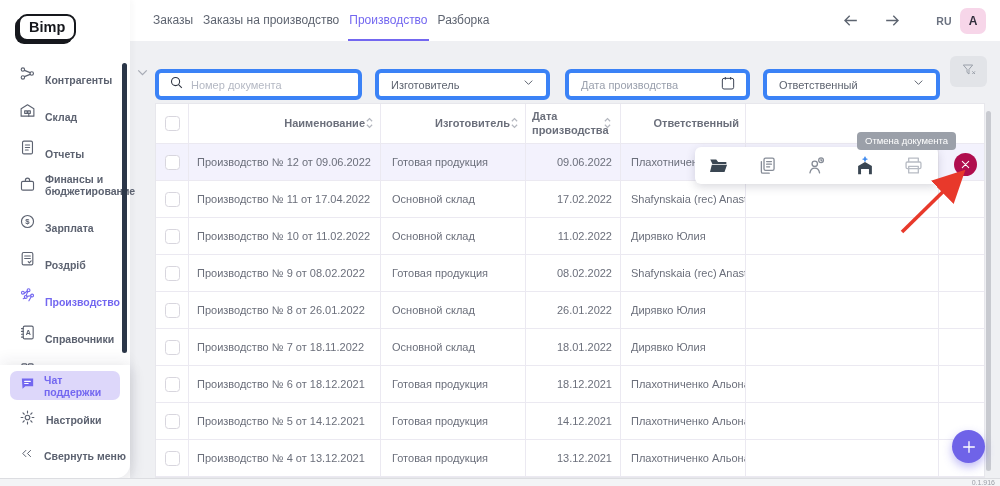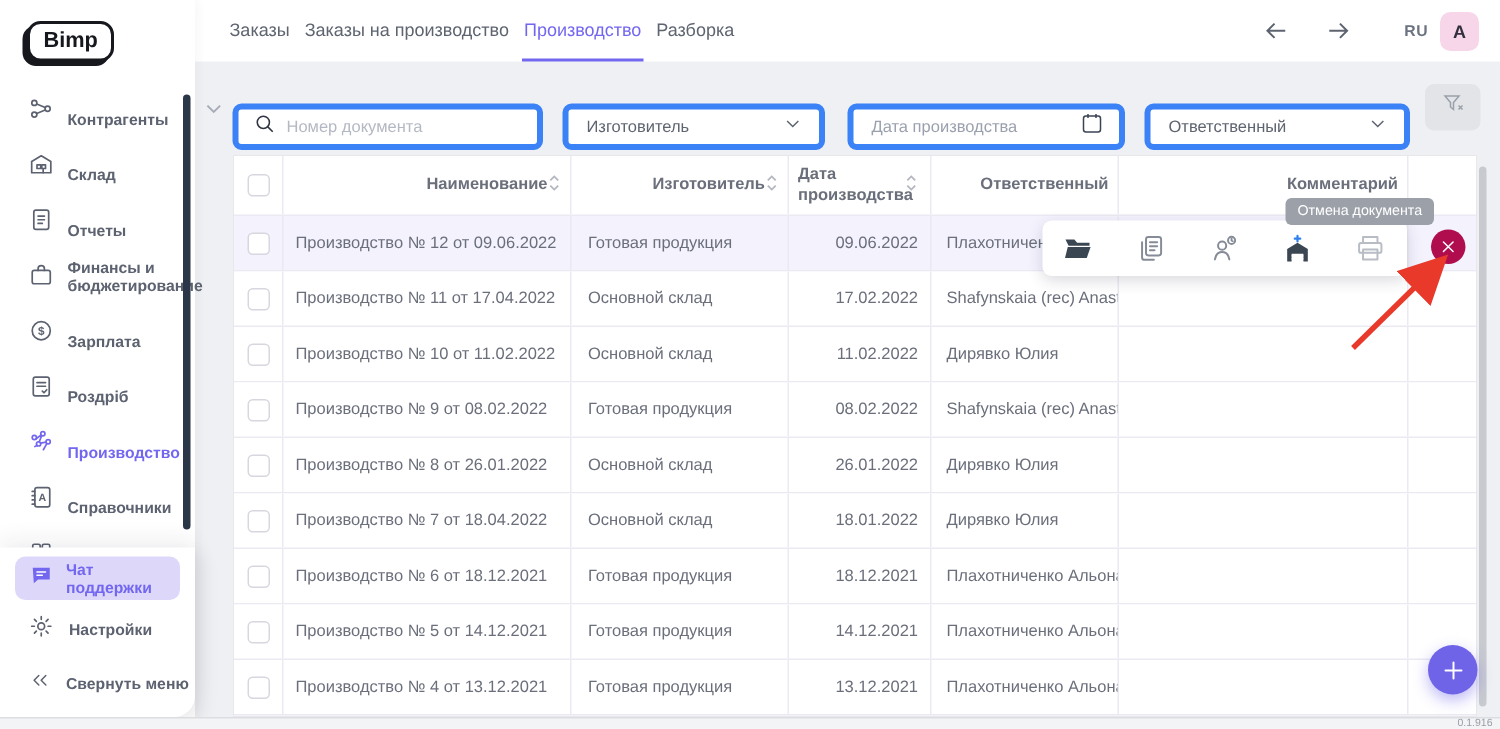--- a/index.html
+++ b/index.html
@@ -273,23 +273,20 @@
         <div class="cell c-date">
           <span class="hlbl" style="width:58px;">Дата производства</span>
           <span class="sort"><svg width="9" height="14" viewBox="0 0 10 16">
                 <path d="M2 6L5 3l3 3"></path>
                 <path d="M2 10l3 3 3-3"></path>
               </svg></span>
         </div>
         <div class="cell c-resp">
             <span class="hlbl">Ответственный</span>
           </div>
-        <div class="cell c-comm">
-            <span class="hlbl">Комментарий</span>
-          </div>
         <div class="cell c-extra"></div>
       </div>
 
       <div class="trow hl">
         <div class="cell c-check">
             <span class="checkbox"></span>
           </div>
         <div class="cell c-name">Производство № 12 от 09.06.2022</div>
         <div class="cell c-manu">Готовая продукция</div>
         <div class="cell c-date">09.06.2022</div>
@@ -338,21 +335,21 @@
         <div class="cell c-manu">Основной склад</div>
         <div class="cell c-date">26.01.2022</div>
         <div class="cell c-resp">Дирявко Юлия</div>
         <div class="cell c-comm"></div>
         <div class="cell c-extra"></div>
       </div>
       <div class="trow">
         <div class="cell c-check">
             <span class="checkbox"></span>
           </div>
-        <div class="cell c-name">Производство № 7 от 18.04.2022</div>
+        <div class="cell c-name">Производство № 7 от 18.11.2022</div>
         <div class="cell c-manu">Основной склад</div>
         <div class="cell c-date">18.01.2022</div>
         <div class="cell c-resp">Дирявко Юлия</div>
         <div class="cell c-comm"></div>
         <div class="cell c-extra"></div>
       </div>
       <div class="trow">
         <div class="cell c-check">
             <span class="checkbox"></span>
           </div>

